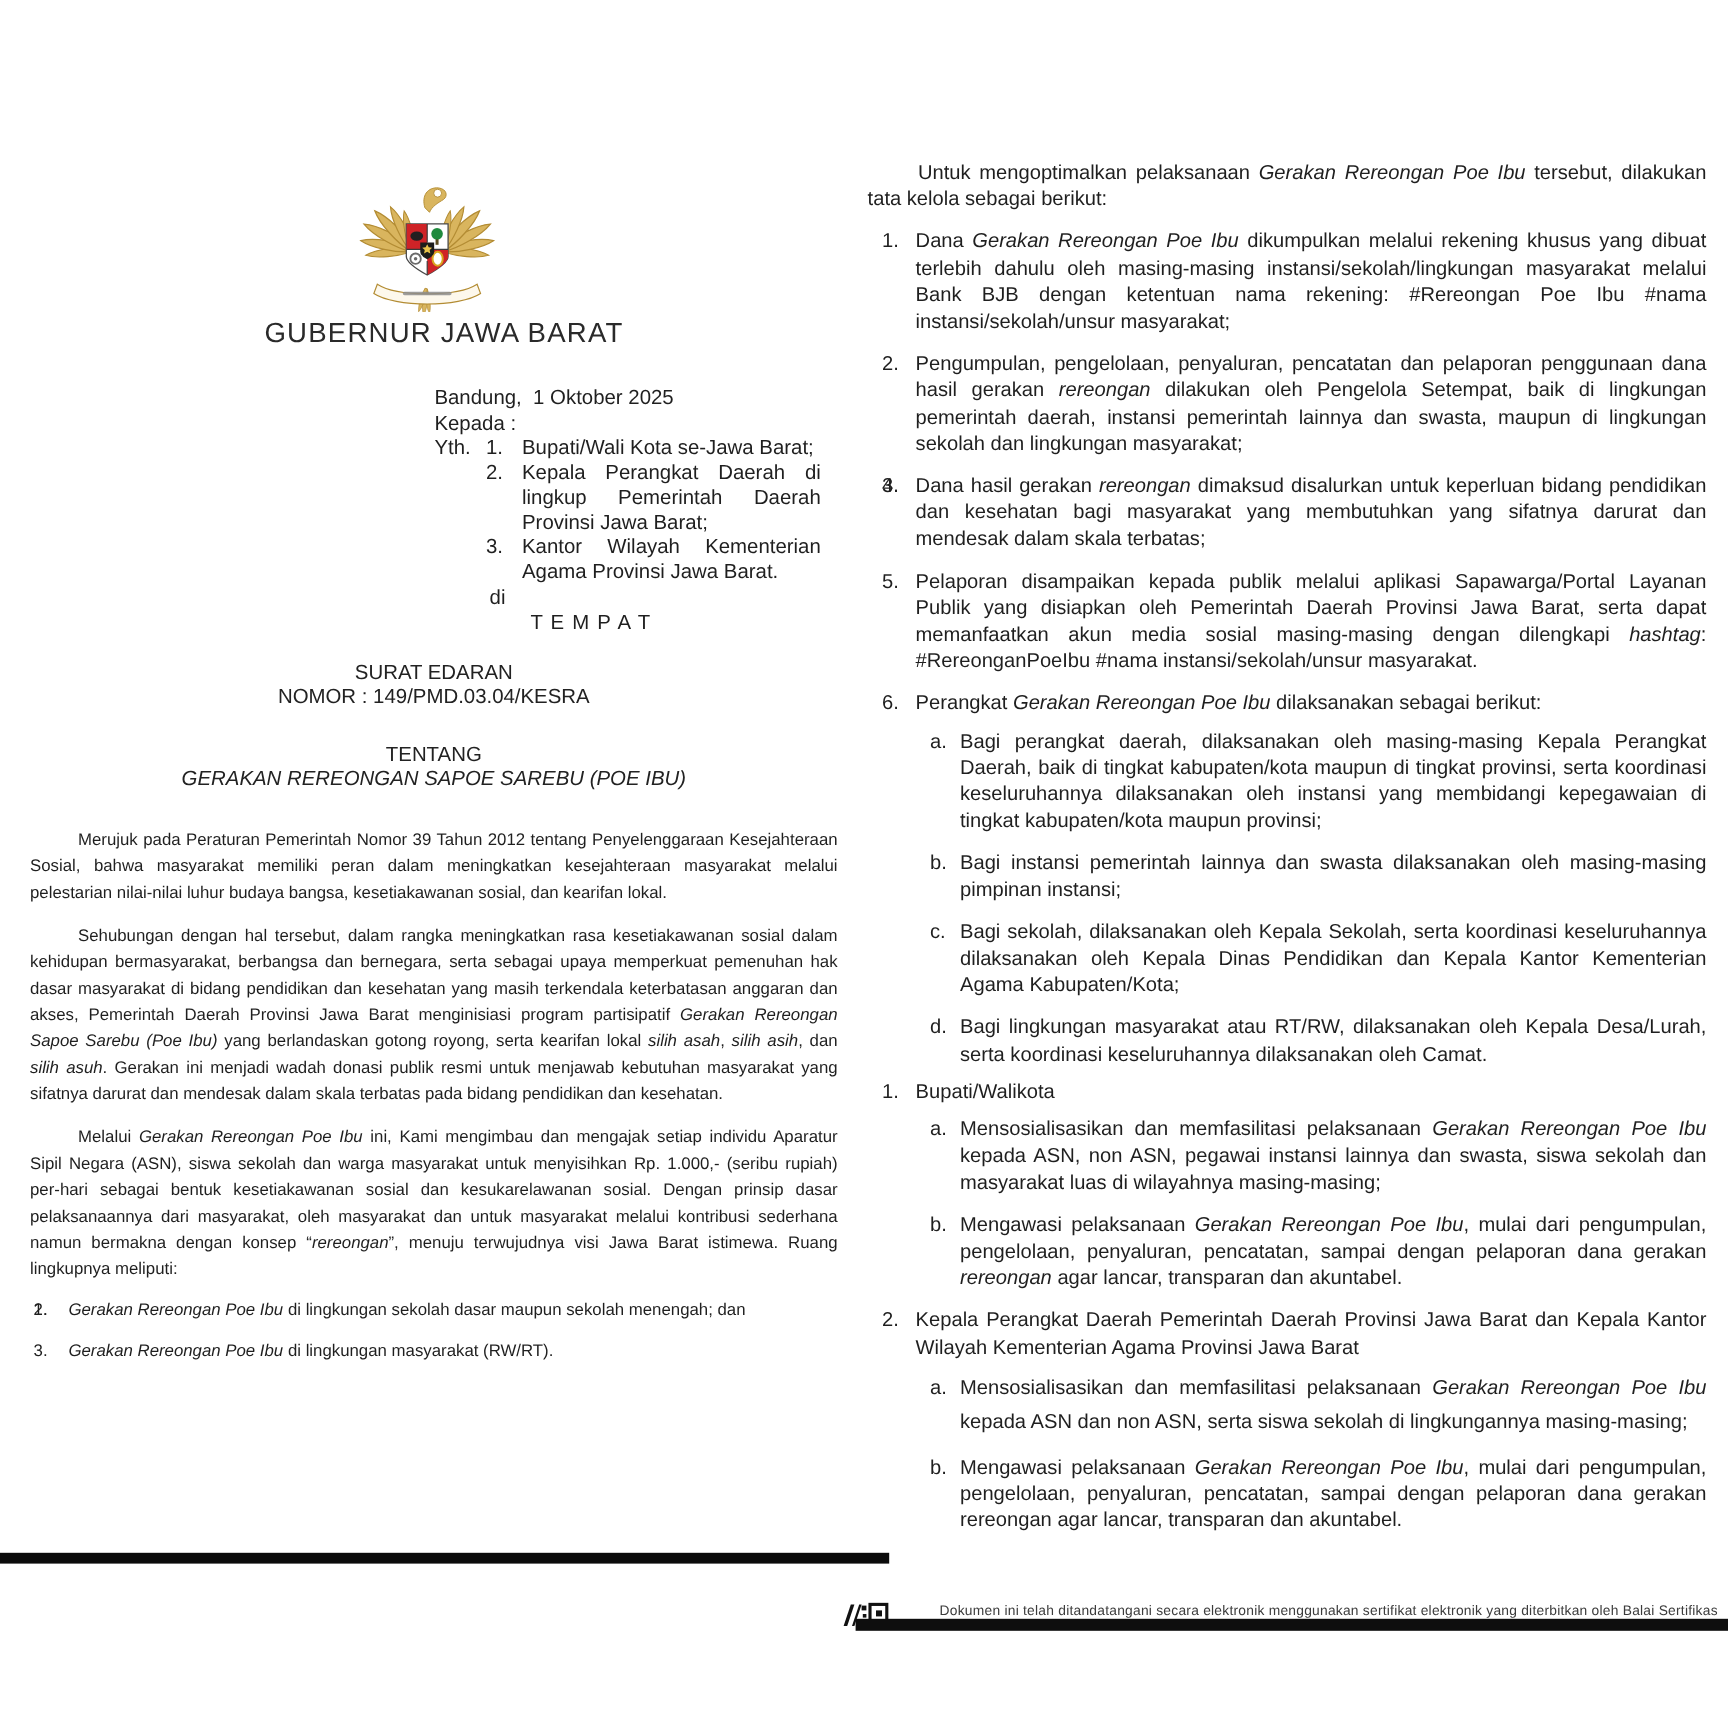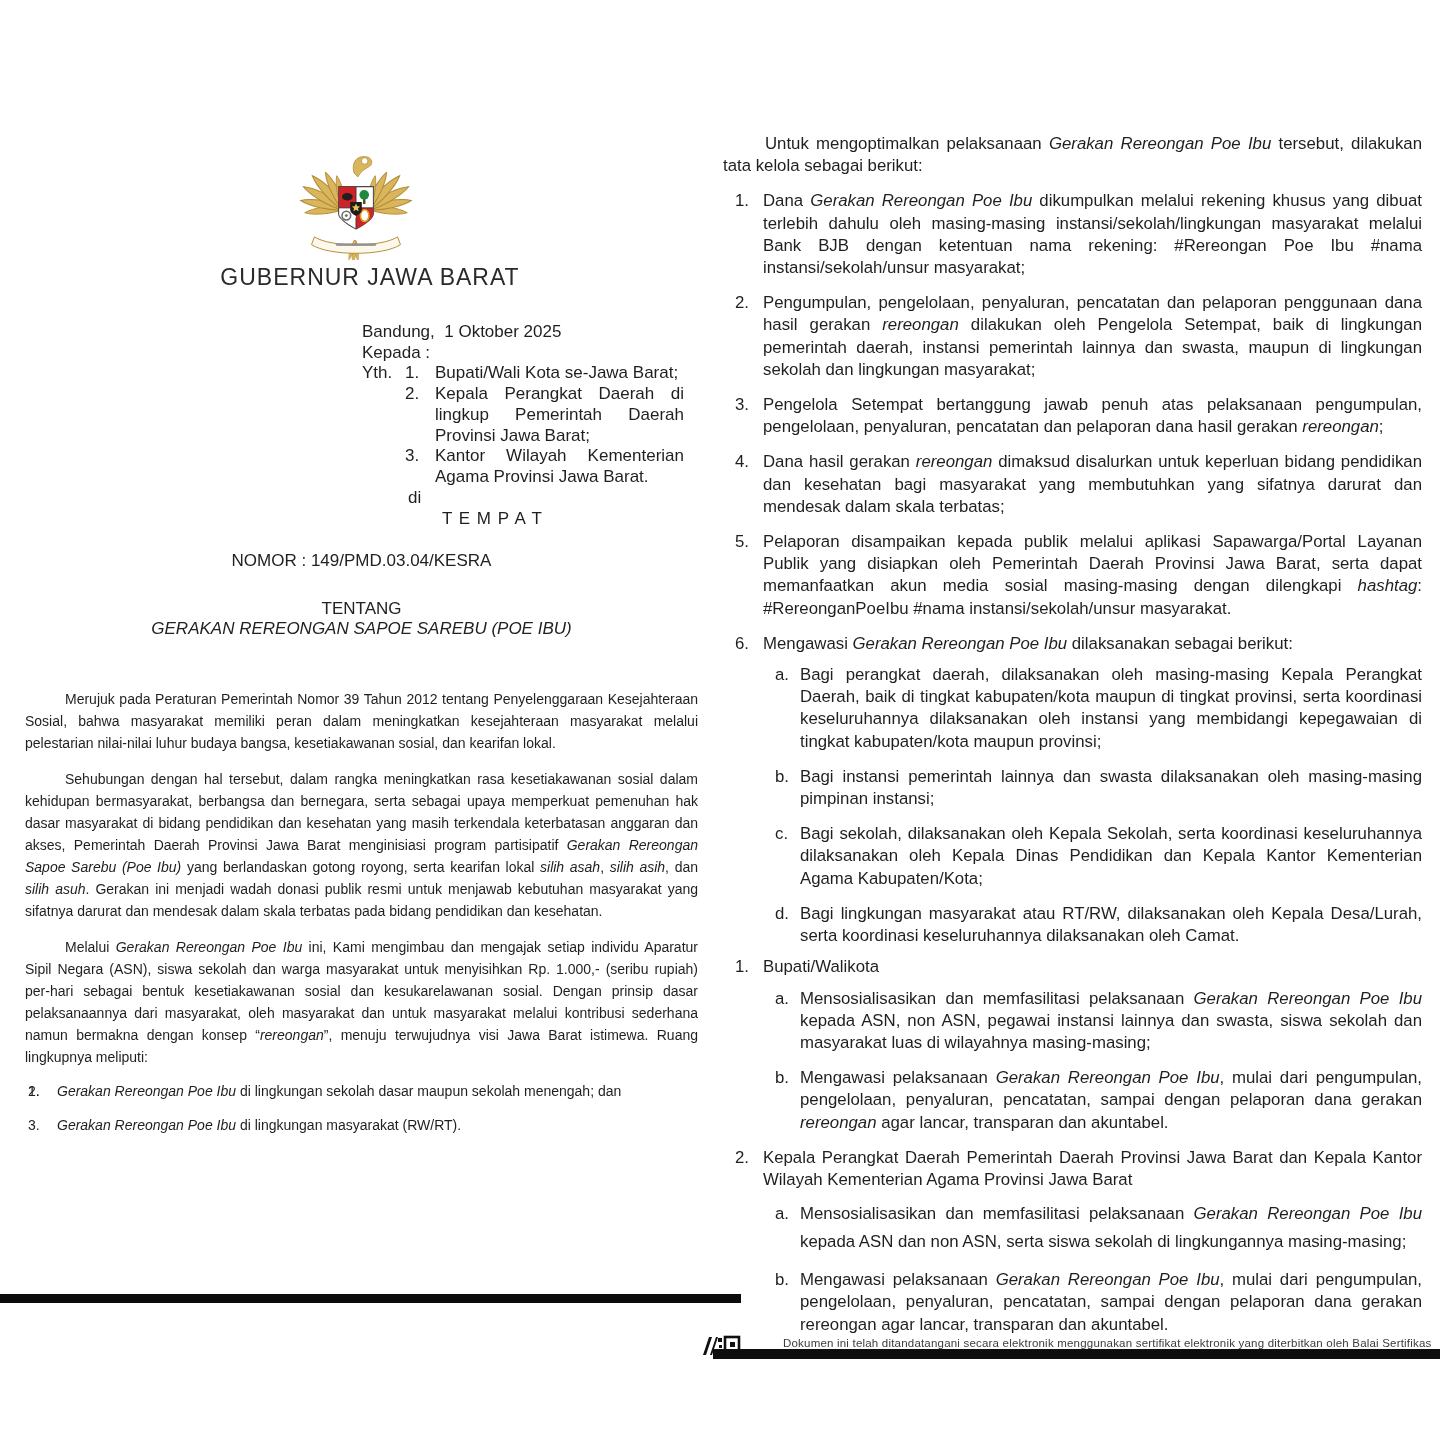--- a/index.html
+++ b/index.html
@@ -137,20 +137,21 @@
       <div class="recip">
         <span class="rnum">3.</span>
         <span>Kantor Wilayah Kementerian Agama Provinsi Jawa Barat.</span>
       </div>
     </div>
     <div class="di-line">di</div>
     <div class="tempat">T E M P A T</div>
   </div>
 
   <div class="doc-head">
+    <div>SURAT EDARAN</div>
     <div>NOMOR : 149/PMD.03.04/KESRA</div>
     <div class="gap">TENTANG</div>
     <div class="doc-subject">GERAKAN REREONGAN SAPOE SAREBU (POE IBU)</div>
   </div>
 
   <div class="body-left">
     <p><span>Merujuk pada Peraturan Pemerintah Nomor 39 Tahun 2012 tentang Penyelenggaraan Kesejahteraan Sosial, bahwa masyarakat memiliki peran dalam meningkatkan kesejahteraan masyarakat melalui pelestarian nilai-nilai luhur budaya bangsa, kesetiakawanan sosial, dan kearifan lokal.</span></p>
     <p><span>Sehubungan dengan hal tersebut, dalam rangka meningkatkan rasa kesetiakawanan sosial dalam kehidupan bermasyarakat, berbangsa dan bernegara, serta sebagai upaya memperkuat pemenuhan hak dasar masyarakat di bidang pendidikan dan kesehatan yang masih terkendala keterbatasan anggaran dan akses, Pemerintah Daerah Provinsi Jawa Barat menginisiasi program partisipatif </span><em>Gerakan Rereongan Sapoe Sarebu (Poe Ibu)</em><span> yang berlandaskan gotong royong, serta kearifan lokal </span><em>silih asah</em><span>, </span><em>silih asih</em><span>, dan </span><em>silih asuh</em><span>. Gerakan ini menjadi wadah donasi publik resmi untuk menjawab kebutuhan masyarakat yang sifatnya darurat dan mendesak dalam skala terbatas pada bidang pendidikan dan kesehatan.</span></p>
     <p><span>Melalui </span><em>Gerakan Rereongan Poe Ibu</em><span> ini, Kami mengimbau dan mengajak setiap individu Aparatur Sipil Negara (ASN), siswa sekolah dan warga masyarakat untuk menyisihkan Rp. 1.000,- (seribu rupiah) per-hari sebagai bentuk kesetiakawanan sosial dan kesukarelawanan sosial. Dengan prinsip dasar pelaksanaannya dari masyarakat, oleh masyarakat dan untuk masyarakat melalui kontribusi sederhana namun bermakna dengan konsep “</span><em>rereongan</em><span>”, menuju terwujudnya visi Jawa Barat istimewa. Ruang lingkupnya meliputi:</span></p>
 
@@ -175,33 +176,32 @@
     <div class="r-item">
       <span class="r-num">1.</span>
       <span><span>Dana </span><em>Gerakan Rereongan Poe Ibu</em><span> dikumpulkan melalui rekening khusus yang dibuat terlebih dahulu oleh masing-masing instansi/sekolah/lingkungan masyarakat melalui Bank BJB dengan ketentuan nama rekening: #Rereongan Poe Ibu #nama instansi/sekolah/unsur masyarakat;</span></span>
     </div>
     <div class="r-item">
       <span class="r-num">2.</span>
       <span><span>Pengumpulan, pengelolaan, penyaluran, pencatatan dan pelaporan penggunaan dana hasil gerakan </span><em>rereongan</em><span> dilakukan oleh Pengelola Setempat, baik di lingkungan pemerintah daerah, instansi pemerintah lainnya dan swasta, maupun di lingkungan sekolah dan lingkungan masyarakat;</span></span>
     </div>
     <div class="r-item">
       <span class="r-num">3.</span>
-      <span><span>Pengelola Setempat bertanggung jawab penuh atas pelaksanaan pengumpulan, pengelolaan, penyaluran, pencatatan dan pelaporan dana hasil gerakan </span><em>rereongan</em><span>;</span></span>
     </div>
     <div class="r-item">
       <span class="r-num">4.</span>
       <span><span>Dana hasil gerakan </span><em>rereongan</em><span> dimaksud disalurkan untuk keperluan bidang pendidikan dan kesehatan bagi masyarakat yang membutuhkan yang sifatnya darurat dan mendesak dalam skala terbatas;</span></span>
     </div>
     <div class="r-item">
       <span class="r-num">5.</span>
       <span><span>Pelaporan disampaikan kepada publik melalui aplikasi Sapawarga/Portal Layanan Publik yang disiapkan oleh Pemerintah Daerah Provinsi Jawa Barat, serta dapat memanfaatkan akun media sosial masing-masing dengan dilengkapi </span><em>hashtag</em><span>: #RereonganPoeIbu #nama instansi/sekolah/unsur masyarakat.</span></span>
     </div>
     <div class="r-item r-head">
       <span class="r-num">6.</span>
-      <span><span>Mengawasi </span><em>Gerakan Rereongan Poe Ibu</em><span> dilaksanakan sebagai berikut:</span></span>
+      <span><span>Perangkat </span><em>Gerakan Rereongan Poe Ibu</em><span> dilaksanakan sebagai berikut:</span></span>
     </div>
 
     <div class="r-sub">
       <span class="letter">a.</span>
       <span><span>Bagi perangkat daerah, dilaksanakan oleh masing-masing Kepala Perangkat Daerah, baik di tingkat kabupaten/kota maupun di tingkat provinsi, serta koordinasi keseluruhannya dilaksanakan oleh instansi yang membidangi kepegawaian di tingkat kabupaten/kota maupun provinsi;</span></span>
     </div>
     <div class="r-sub">
       <span class="letter">b.</span>
       <span><span>Bagi instansi pemerintah lainnya dan swasta dilaksanakan oleh masing-masing pimpinan instansi;</span></span>
     </div>

